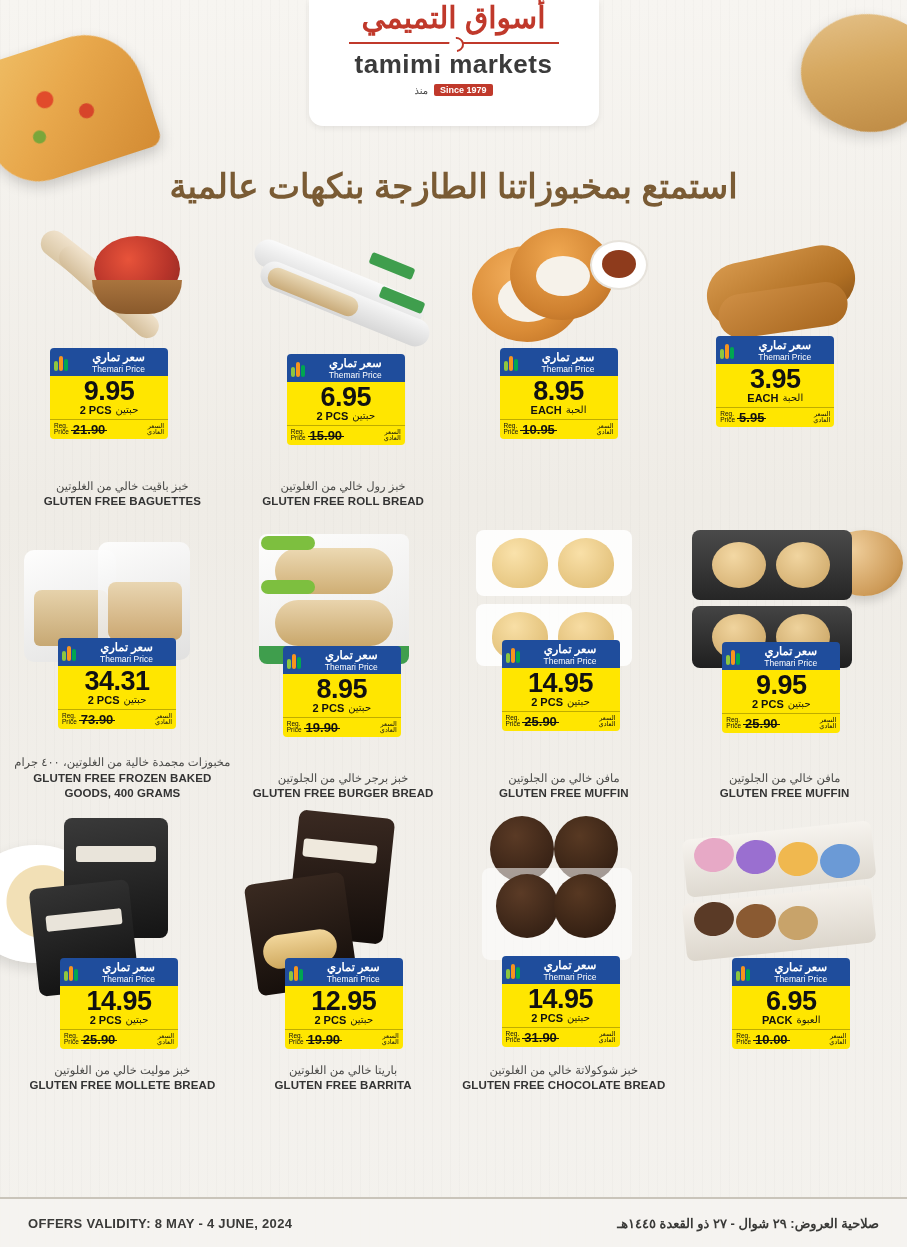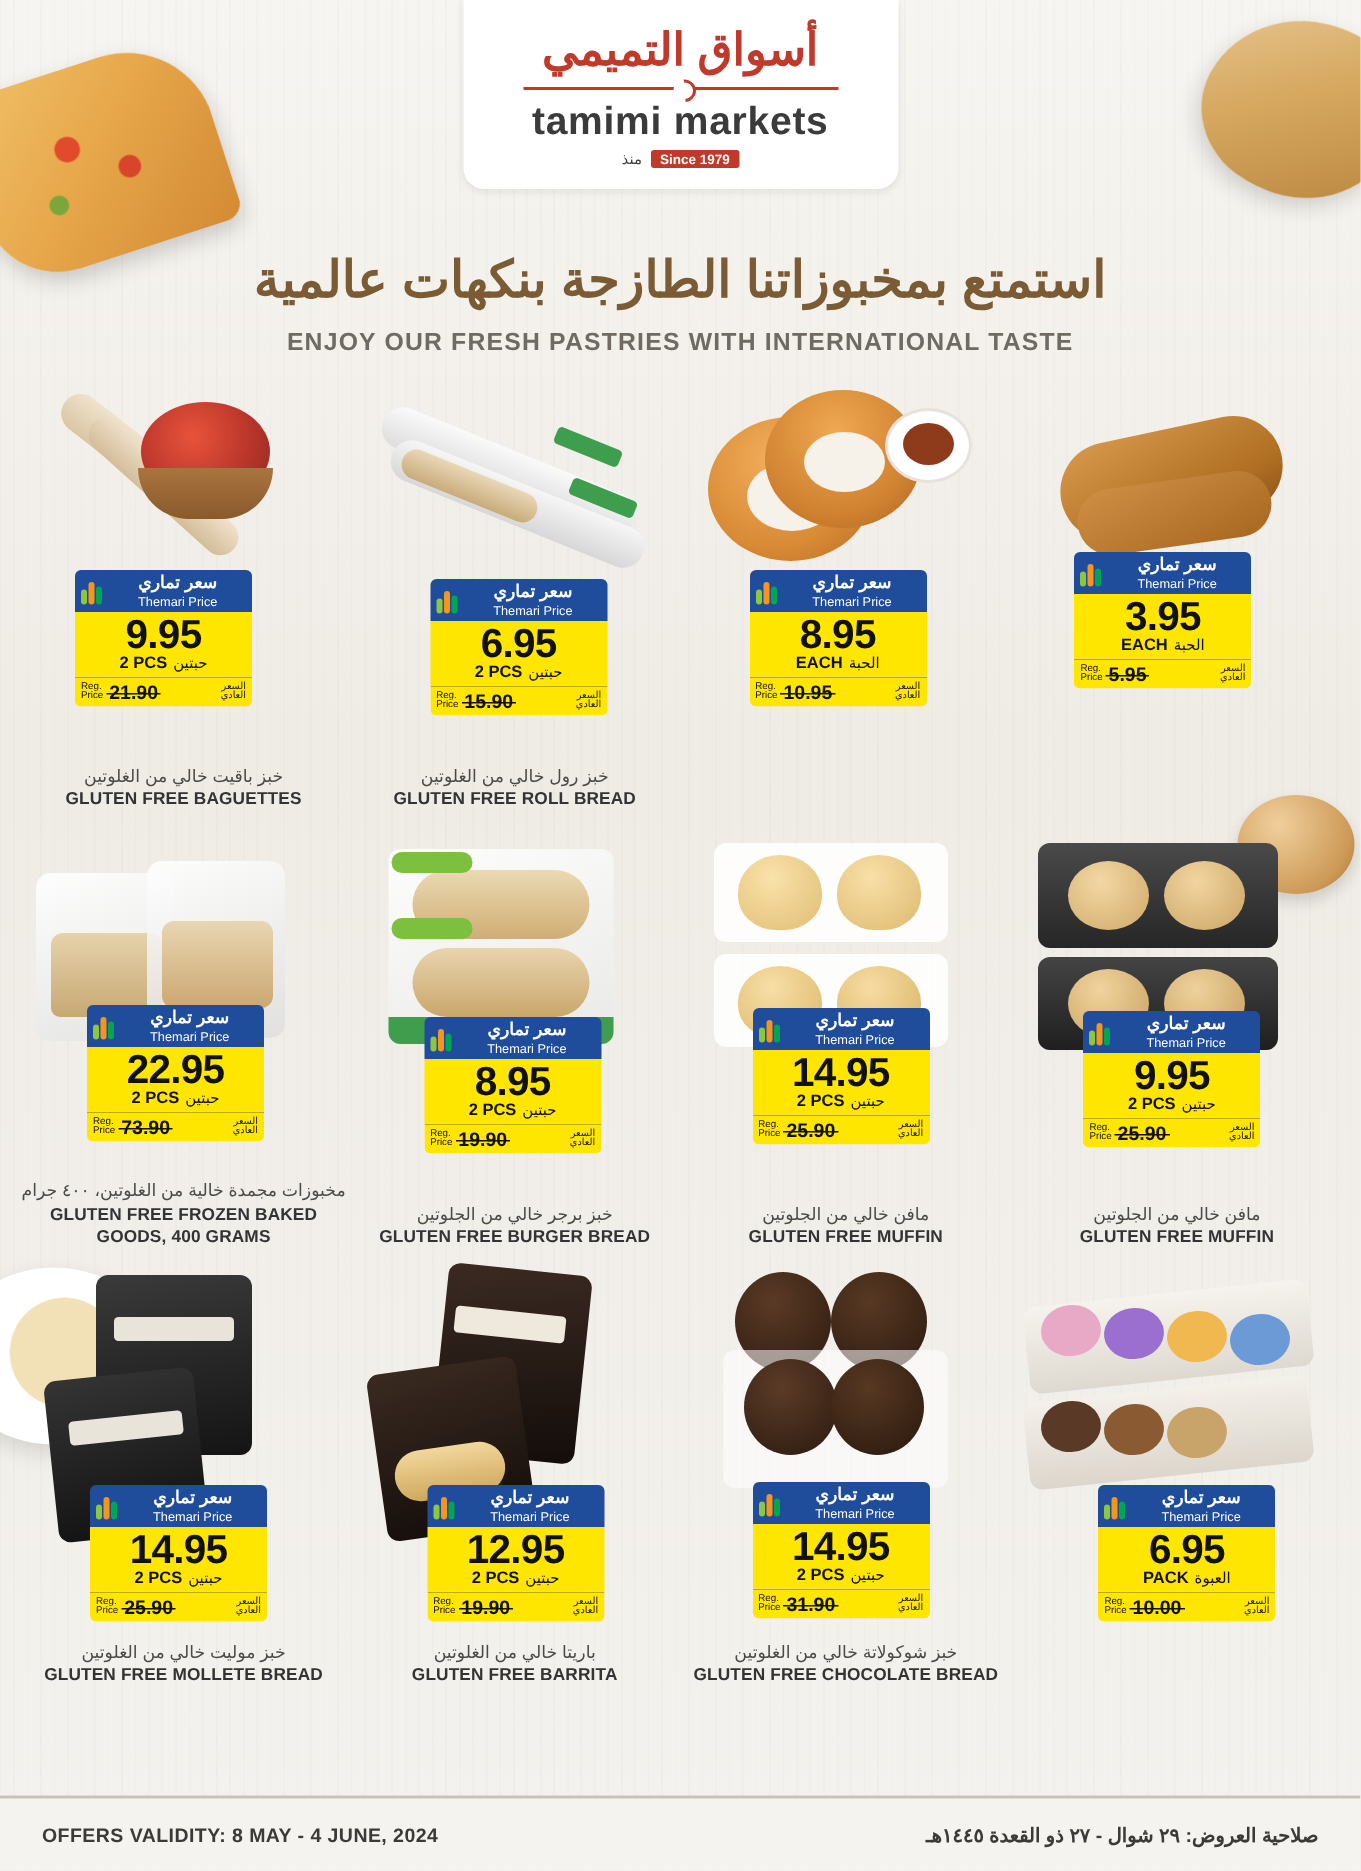--- a/index.html
+++ b/index.html
@@ -32,21 +32,20 @@
     top: 0;
     transform: translateX(-50%);
     width: 290px;
     height: 126px;
     background: #fff;
     border-radius: 0 0 14px 14px;
     box-shadow: 0 2px 6px rgba(0,0,0,0.08);
     display: flex;
     flex-direction: column;
     align-items: center;
-    justify-content: center;
     gap: 2px;
   }
   .logo-ar {
     color: #c0392b;
     font-size: 30px;
     font-weight: bold;
     letter-spacing: 1px;
     direction: rtl;
   }
   .logo-swirl {
@@ -323,21 +322,20 @@
       <div class="logo-swirl"></div>
       <div class="logo-en">tamimi markets</div>
       <div class="logo-since">
         <span class="ar">منذ</span>
         <span class="en">Since 1979</span>
       </div>
     </div>
   </div>
 
   <div class="title-ar">استمتع بمخبوزاتنا الطازجة بنكهات عالمية</div>
-  <div class="title-en">ENJOY OUR FRESH PASTRIES WITH INTERNATIONAL TASTE</div>
 
   <div class="grid">
 
     <div class="cell">
       <div class="photo">
         <div class="shape" style="left:10px;top:34px;width:128px;height:26px;background:linear-gradient(180deg,#f0e2cc,#d9c6a4);border-radius:14px;transform:rotate(38deg);"></div>
         <div class="shape" style="left:26px;top:52px;width:126px;height:24px;background:linear-gradient(180deg,#efe1ca,#d3bd99);border-radius:14px;transform:rotate(42deg);"></div>
         <div class="shape" style="left:74px;top:8px;width:86px;height:66px;border-radius:50%;background:radial-gradient(circle at 40% 35%,#e8533a,#b7342a 60%,#8d2a22 100%);"></div>
         <div class="shape" style="left:72px;top:52px;width:90px;height:34px;border-radius:0 0 40px 40px;background:linear-gradient(180deg,#a9743e,#8a5a2c);"></div>
       </div>
@@ -524,21 +522,21 @@
               <i></i>
               <i></i>
               <i></i>
             </div>
           <div class="txt">
             <div class="tag-ar">سعر تماري</div>
             <div class="tag-en">Themari Price</div>
           </div>
         </div>
         <div class="tag-body">
-          <div class="tag-price">22.95</div>
+          <div class="tag-price">34.31</div>
           <div class="tag-unit">
             <span class="en">2 PCS</span>
             <span class="ar">حبتين</span>
           </div>
         </div>
         <div class="tag-foot">
           <div class="reg-left">
             <div class="reg-lbl">
               <div>Reg.</div>
               <div>Price</div>

